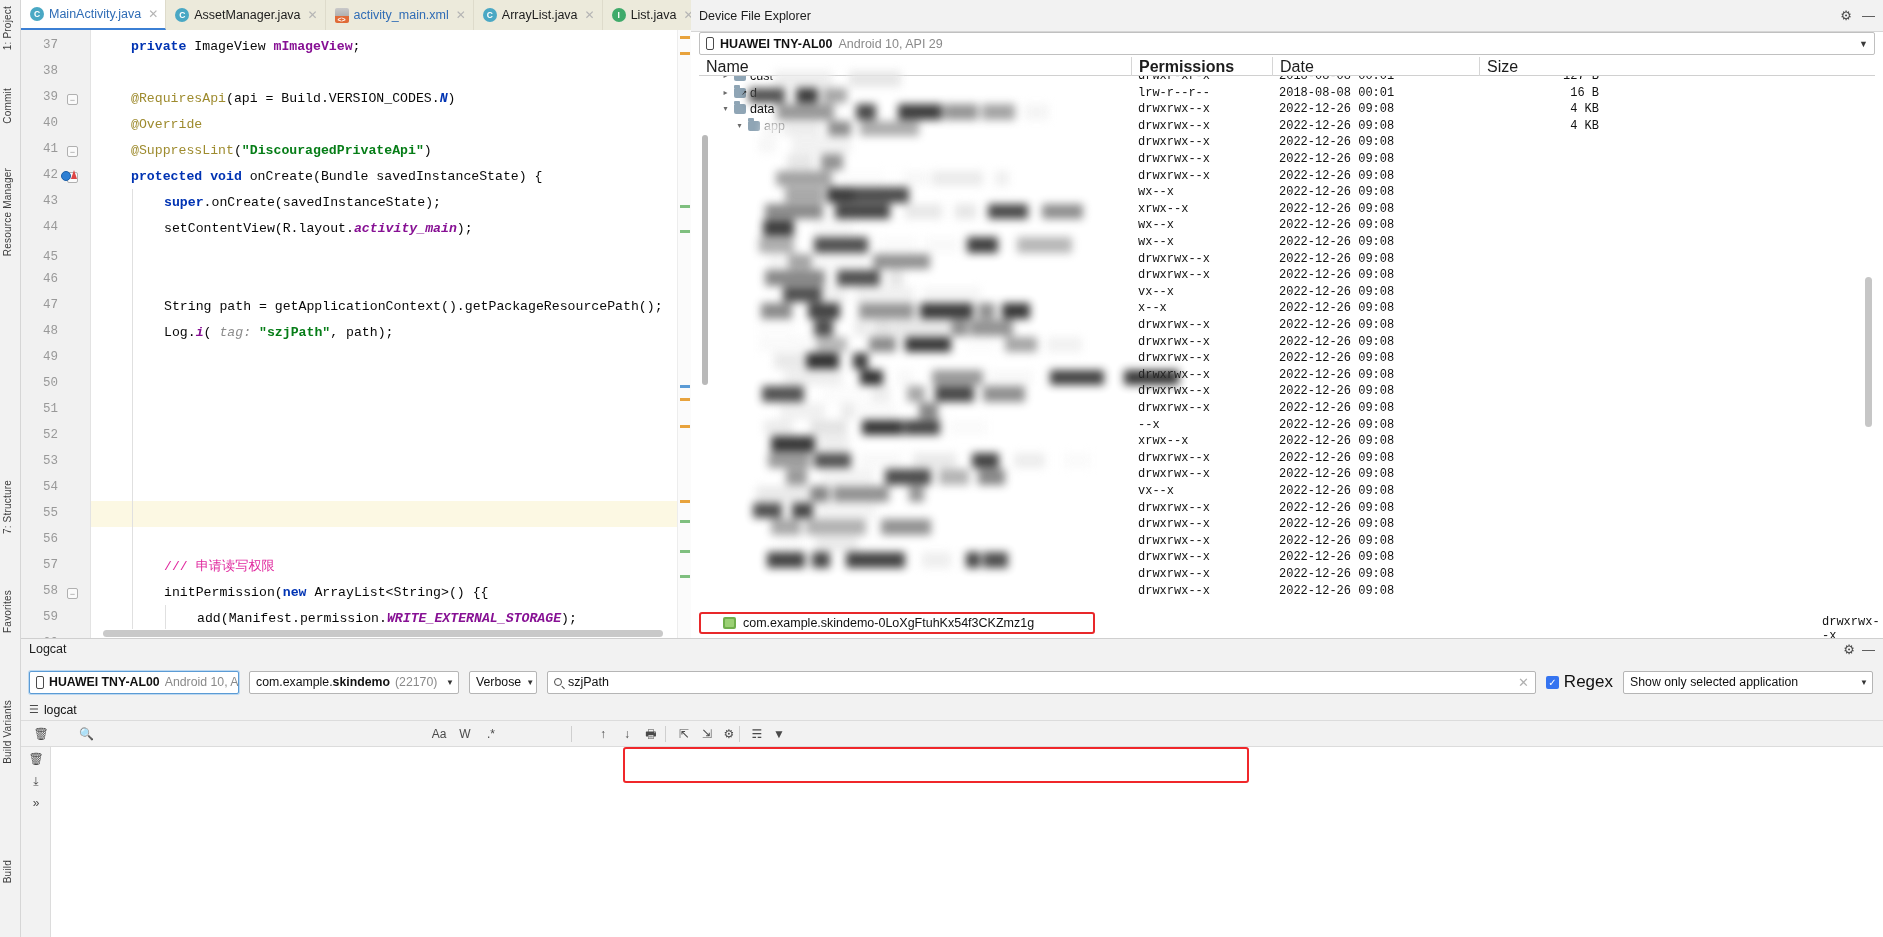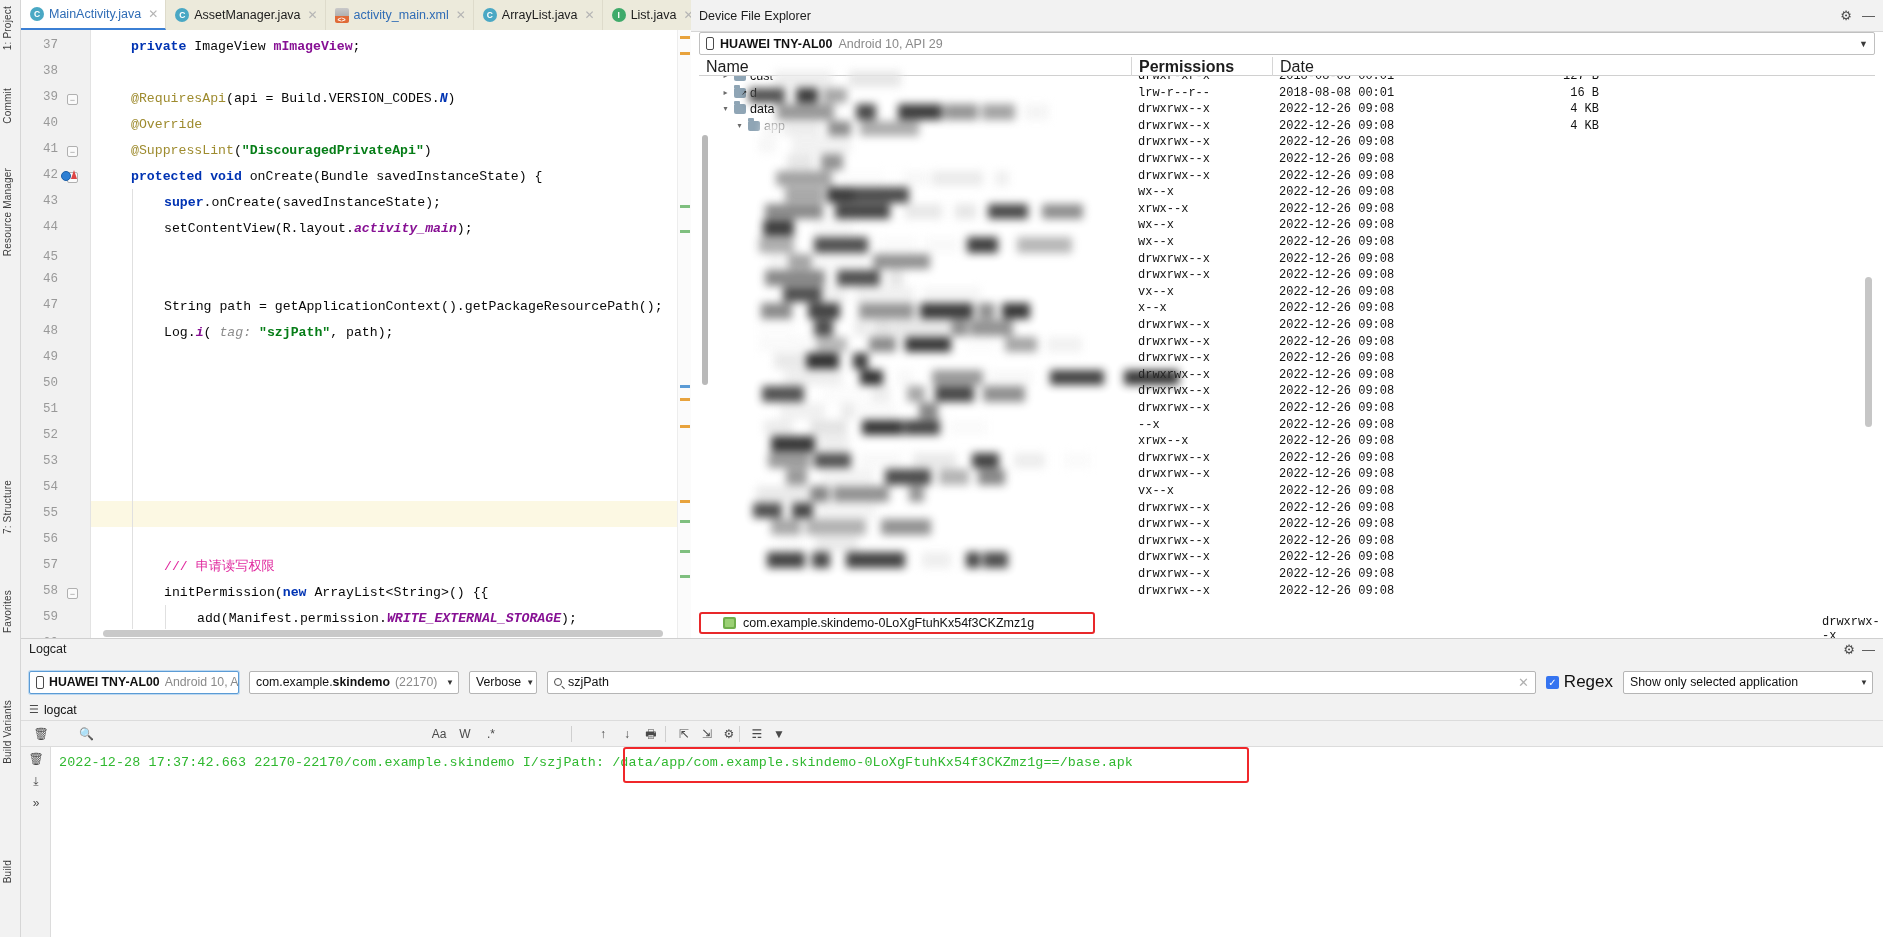--- a/index.html
+++ b/index.html
@@ -434,20 +434,21 @@
       <span class="dev-name">HUAWEI TNY-AL00</span>
       <span class="dev-api">Android 10, API 29</span>
       <span class="combo-caret">▼</span>
     </div>
 
     <div class="dfe-table">
       <div class="col-head">
         <div class="ch first" style="left:0px;   width:432px;">Name</div>
         <div class="ch" style="left:432px; width:141px;font-weight:bold;">Permissions</div>
         <div class="ch" style="left:573px; width:207px;">Date</div>
+        <div class="ch" style="left:780px; width:396px;">Size</div>
       </div>
       <div class="rows" id="dfe-rows">
           <div class="row" style="top: -8px;">
             <div class="r-name" style="left: 22px; clip-path: inset(7px 0px 0px);">
               <span class="twisty">▸</span>
               <span class="folder"></span>
               <span>cust</span>
             </div>
             <div class="r-perm" style="padding-left: 7px; clip-path: inset(7px 0px 0px);">drwxr-xr-x</div>
             <div class="r-date" style="padding-left: 7px; clip-path: inset(7px 0px 0px);">2018-08-08 00:01</div>
@@ -810,18 +811,17 @@
       <div class="tb-ic" style="left:750px;">▼</div>
     </div>
 
     <div class="lc-sidebar">
       <div class="tb-ic" style="left:7px; top:4px;">🗑</div>
       <div class="tb-ic" style="left:7px; top:26px;">⤓</div>
       <div class="tb-ic" style="left:7px; top:48px;">»</div>
     </div>
 
     <div class="lc-output">
-      <div class="log-line">2022-12-28 17:37:42.663 22170-22170/com.example.skindemo I/szjPath: /data/app/com.example.skindemo-0LoXgFtuhKx54f3CKZmz1g==/base.apk</div>
       <div class="log-hl"></div>
     </div>
   </div>
 
 </div>
 
 </body></html>

